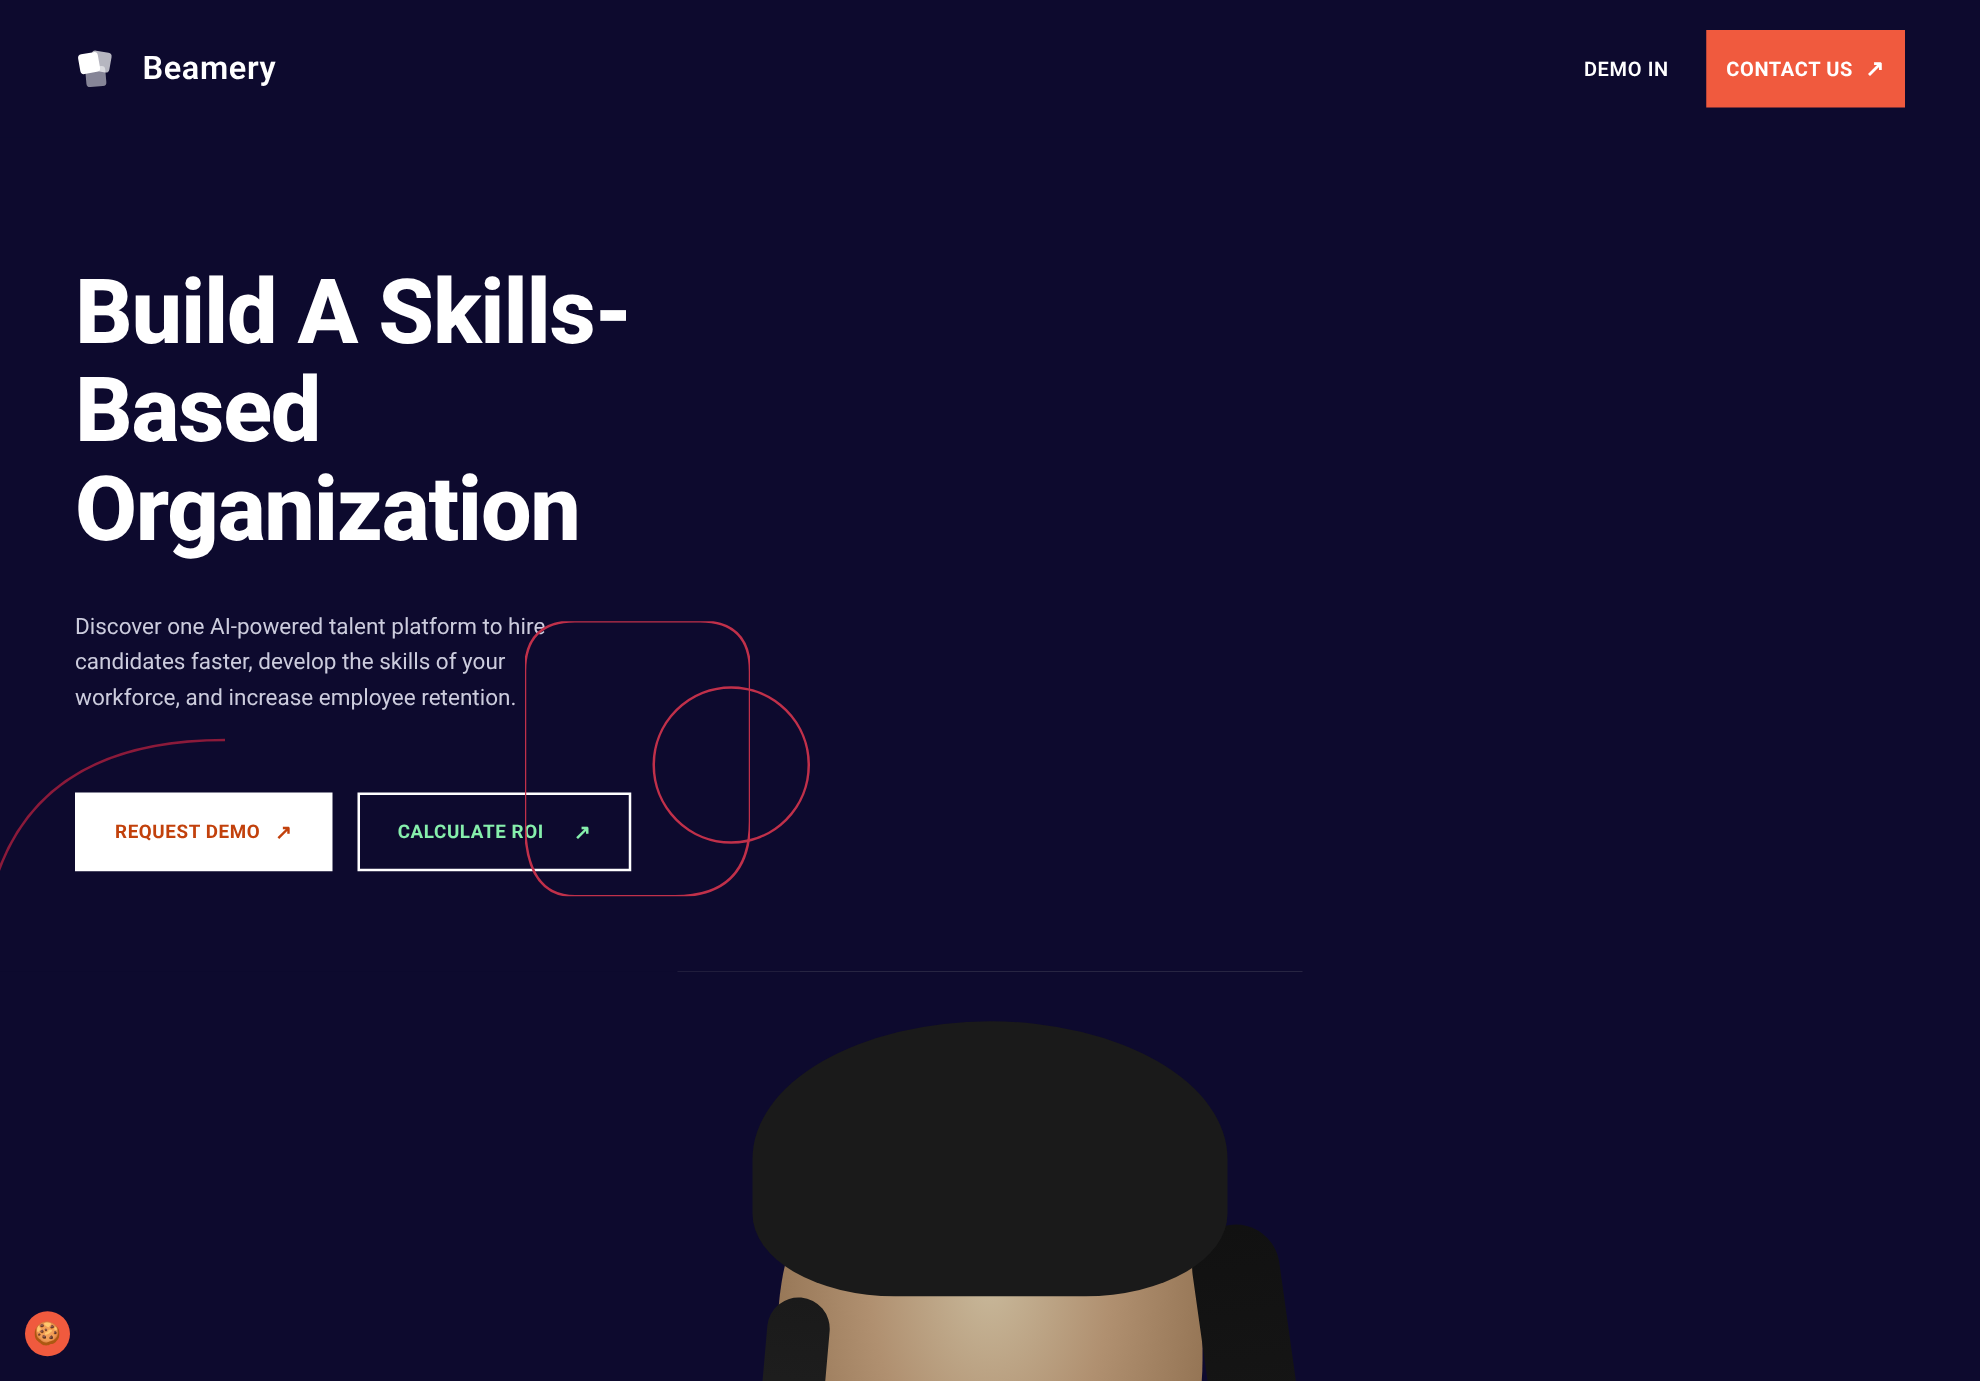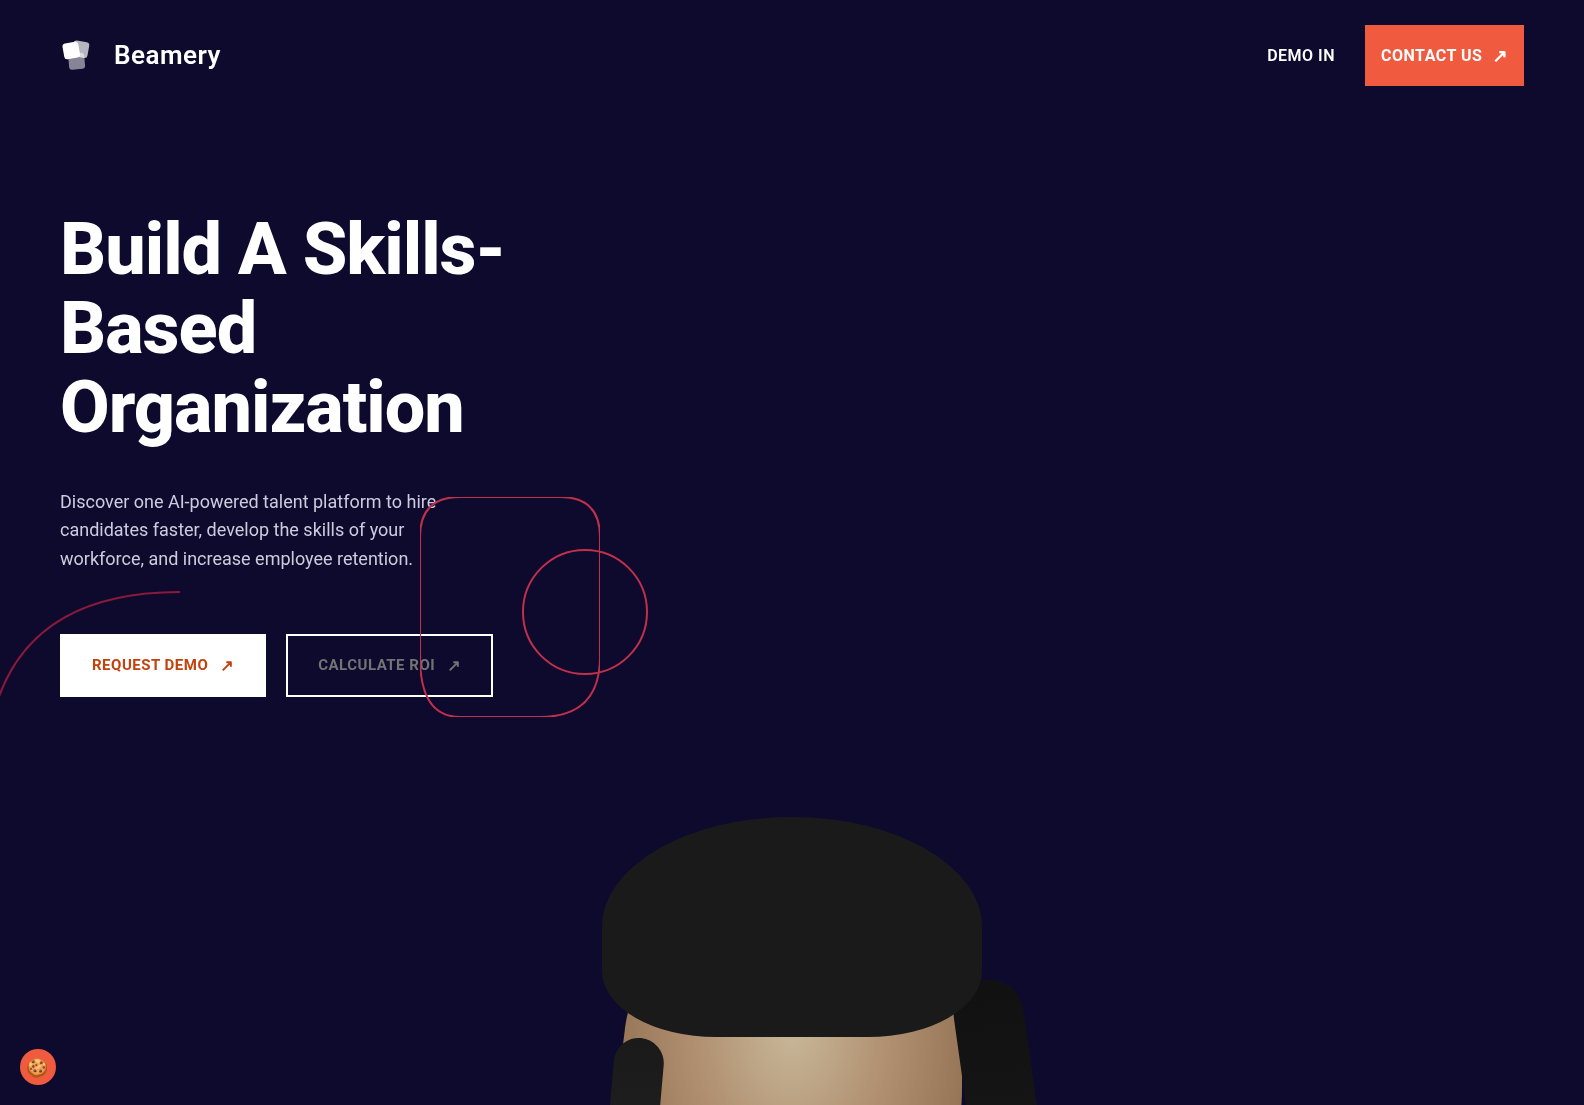--- a/index.html
+++ b/index.html
@@ -161,31 +161,31 @@
       text-transform: uppercase;
       cursor: pointer;
       display: flex;
       align-items: flex-start;
       gap: 12px;
       text-decoration: none;
     }
 
     .btn-calculate-roi {
       background-color: transparent;
-      color: #737373;
+      color: #86efac;
       border: 2px solid #ffffff;
       padding: 20px 30px;
       font-size: 15px;
       font-weight: 700;
       letter-spacing: 0.5px;
       text-transform: uppercase;
       cursor: pointer;
       display: flex;
       align-items: center;
-      gap: 12px;
+      gap: 24px;
       text-decoration: none;
     }
 
     .btn-arrow {
       font-size: 16px;
       font-weight: 700;
     }
 
     
     .hero-left-decorations {

